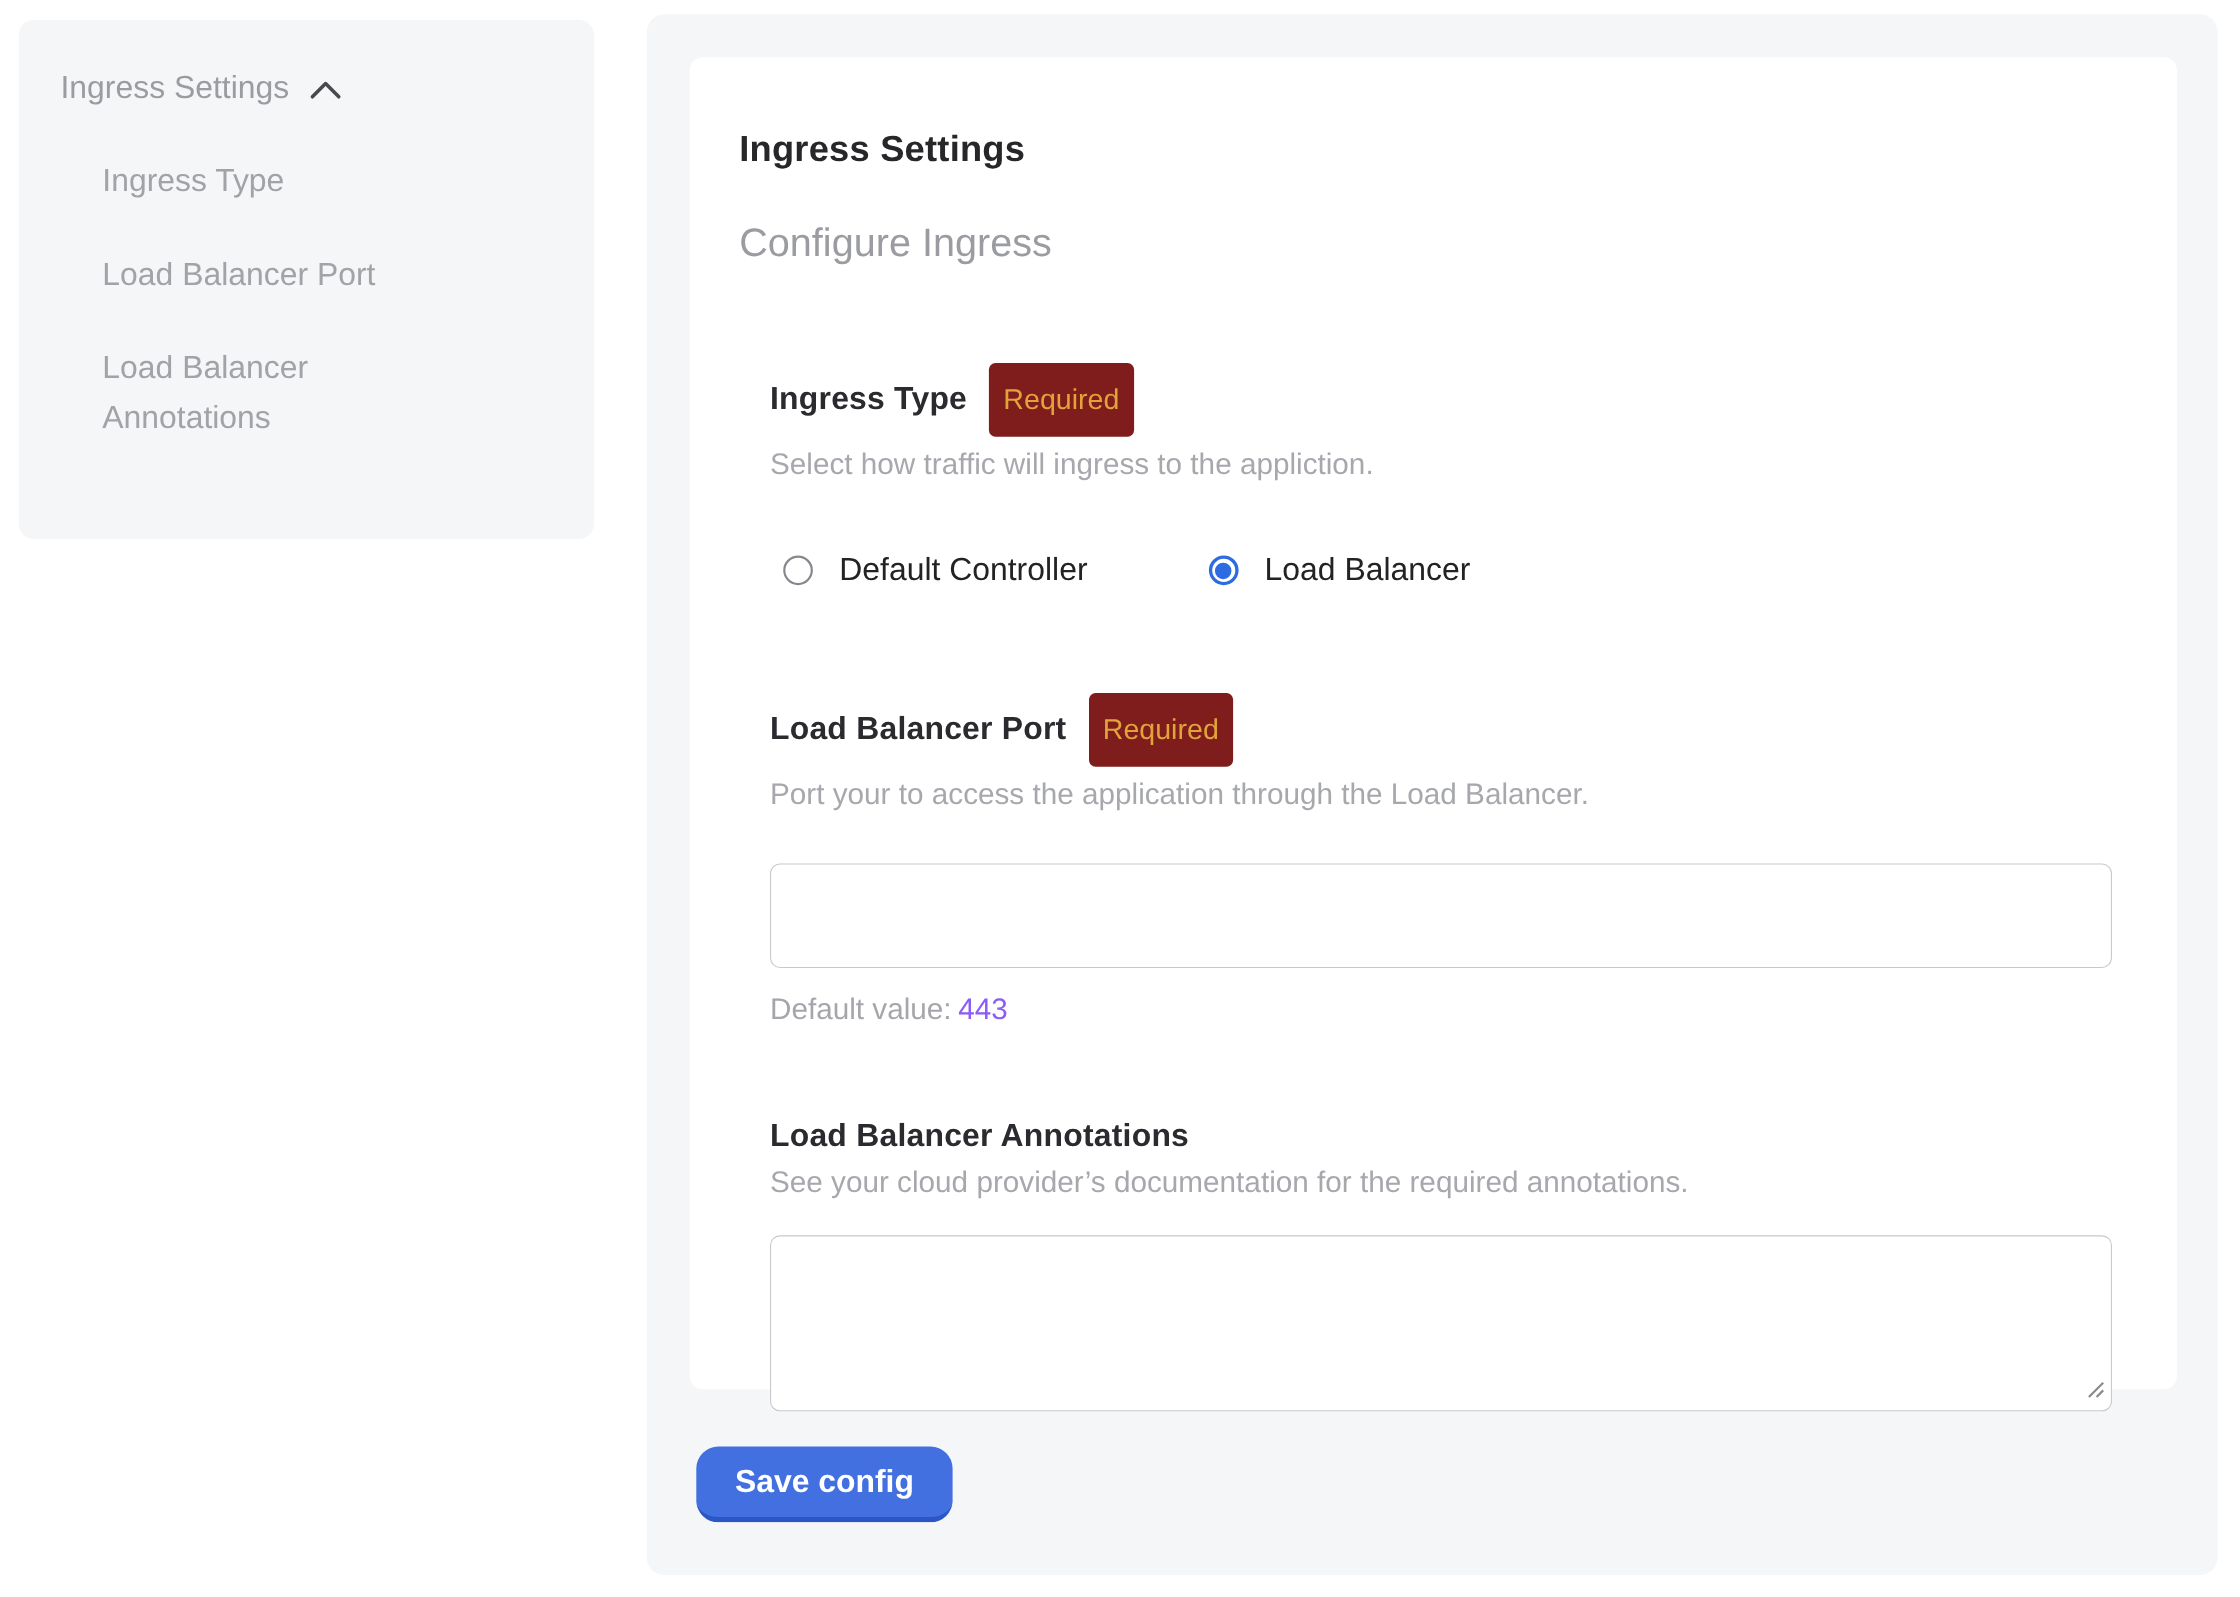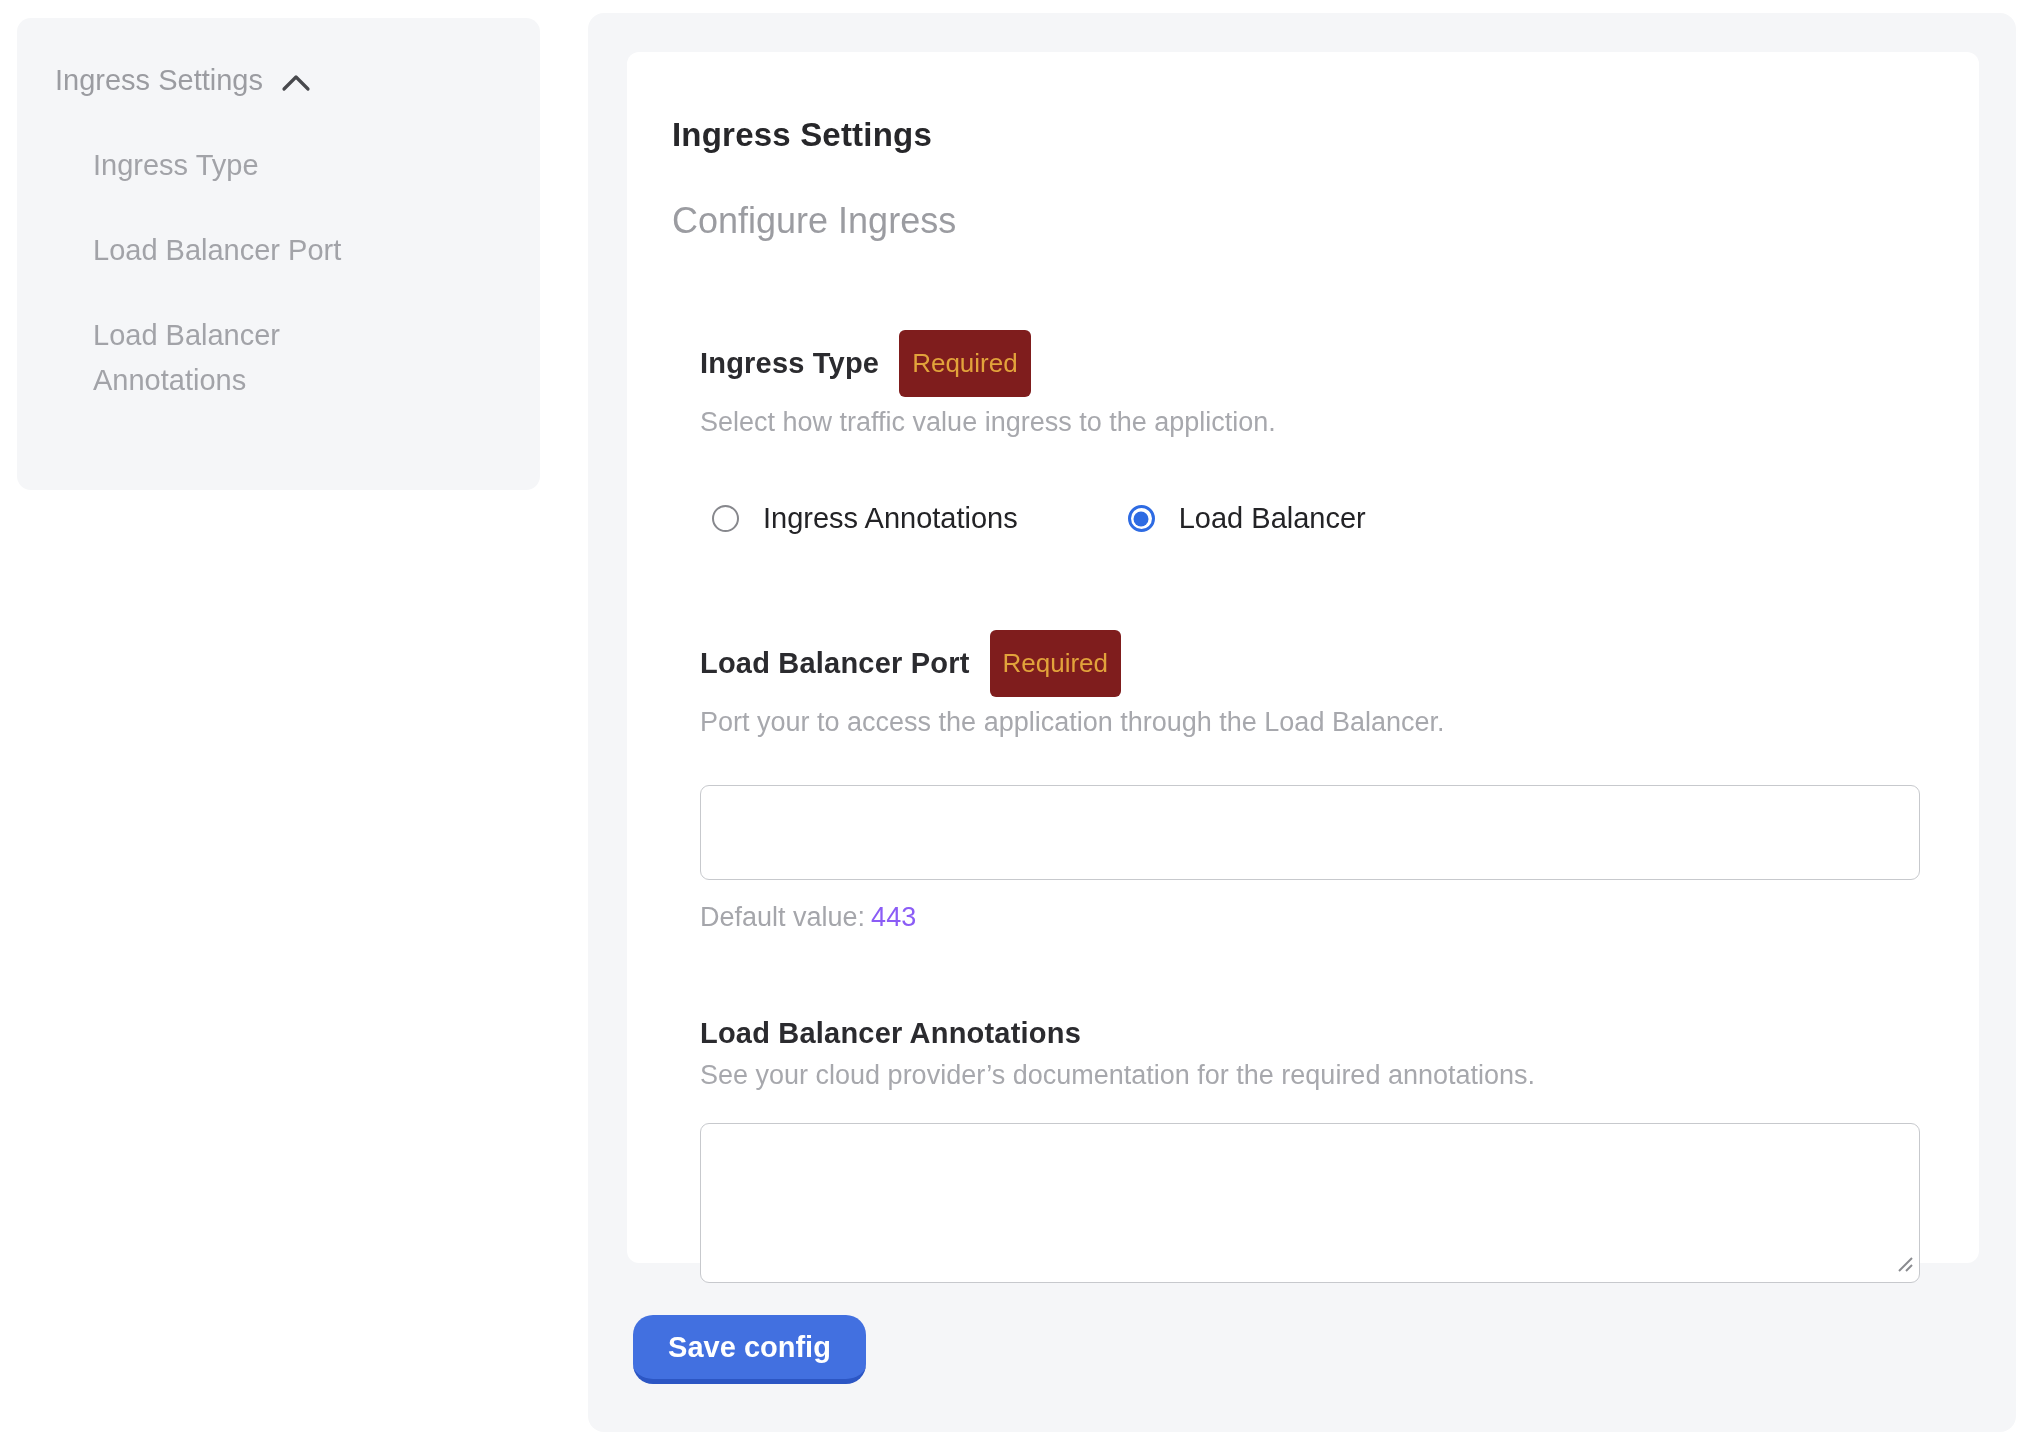--- a/index.html
+++ b/index.html
@@ -132,26 +132,26 @@
     <h1 class="card-title">Ingress Settings</h1>
     <div class="card-subtitle">Configure Ingress</div>
 
     <div class="sections">
 
       <div class="section-ingress-type">
         <div class="field-label-row">
           <span class="field-label">Ingress Type</span>
           <span class="badge">Required</span>
         </div>
-        <div class="field-desc">Select how traffic value ingress to the appliction.</div>
+        <div class="field-desc">Select how traffic will ingress to the appliction.</div>
 
         <div class="radio-row">
           <div class="radio-option">
             <span class="radio"></span>
-            <span class="radio-label">Ingress Annotations</span>
+            <span class="radio-label">Default Controller</span>
           </div>
           <div class="radio-option">
             <span class="radio checked"></span>
             <span class="radio-label">Load Balancer</span>
           </div>
         </div>
       </div>
 
       <div class="section-port">
         <div class="field-label-row">

